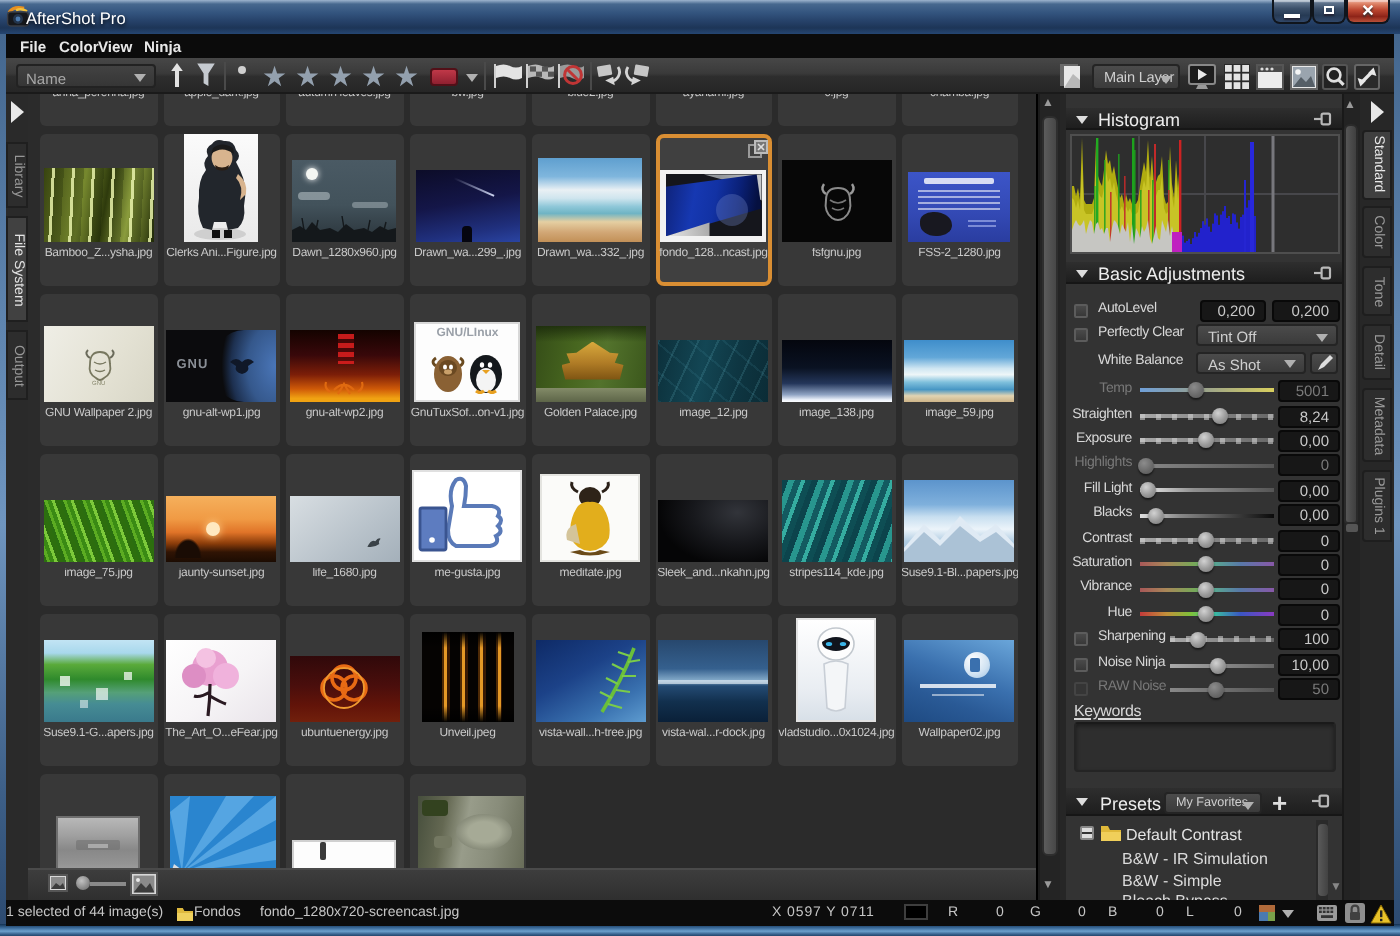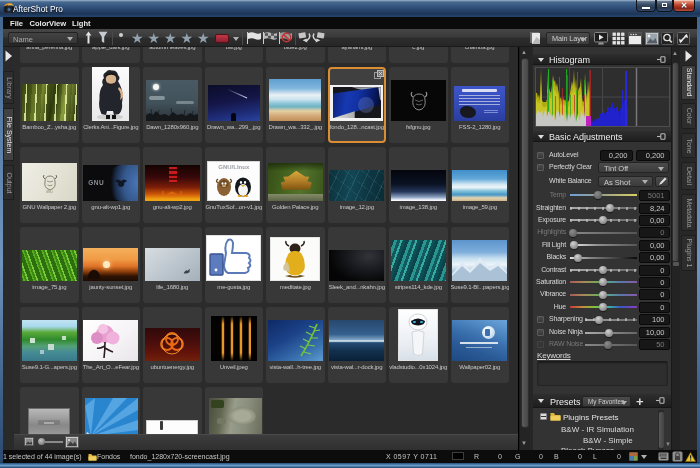--- a/index.html
+++ b/index.html
@@ -88,21 +88,21 @@
 <div class="wbtn abs" id="btnclose" style="left:673px;width:22px;">
     <div class="wglyph">✕</div>
   </div>
 <div id="borderL" class="abs"></div>
 <div id="borderR" class="abs"></div>
 <div id="borderB" class="abs"></div>
 <div id="menubar" class="abs">
     <span style="left:7px;top:2px;">File</span>
     <span style="left:26.5px;top:2px;">Color</span>
     <span style="left:46px;top:2px;">View</span>
-    <span style="left:69px;top:2px;">Light</span>
+    <span style="left:69px;top:2px;">Ninja</span>
   </div>
 <div id="toolbar" class="abs"></div>
 <div id="namedd" class="abs">Name<div class="ddarr abs" style="right:4px;top:4px;"></div></div>
 <svg class="abs" style="left:85px;top:31px;" width="7" height="13" viewBox="0 0 7 13">
     <path d="M3.5 0.5 L6.4 4.5 H4.5 V12.5 H2.5 V4.5 H0.6 Z" fill="#e2e2e2"></path>
   </svg>
 <svg class="abs" style="left:98px;top:31px;" width="10" height="13" viewBox="0 0 10 13">
     <path d="M0.6 0.8 H9.4 L6.2 5.8 V12 L3.8 10.6 V5.8 Z" fill="#c5cad0"></path>
   </svg>
 <div class="tsep abs" style="left:112px;"></div>
@@ -741,23 +741,23 @@
       <path d="M0 3.5 H3.5" stroke="#b8b8b8" stroke-width="1.1"></path>
       <rect x="3.8" y="0.8" width="4.2" height="5.4" rx="0.8" fill="none" stroke="#b8b8b8" stroke-width="1.1"></rect>
     </svg>
   </div>
 <div class="abs" style="left:540px;top:413px;width:7px;height:7px;background:#ddd;border:1px solid #888;border-radius:1px;"></div>
 <div class="abs" style="left:541px;top:415.5px;width:5px;height:1.5px;background:#333;"></div>
 <svg class="abs" style="left:550px;top:412px;" width="11" height="9" viewBox="0 0 11 9">
     <path d="M0.5 2 L0.5 8.5 L10.5 8.5 L10.5 3 L5 3 L4 1 L0.5 1 Z" fill="#e0b93a"></path>
     <path d="M0.5 4 H10.5 V8.5 H0.5 Z" fill="#f0cf5a"></path>
   </svg>
-<div class="abs" style="left:563px;top:413px;font-size:8px;color:#e4e4e4;">Plugins Presets</div>
+<div class="abs" style="left:563px;top:413px;font-size:8px;color:#e4e4e4;">Default Contrast</div>
 <div class="abs" style="left:561px;top:425px;font-size:8px;color:#dcdcdc;">B&amp;W - IR Simulation</div>
-<div class="abs" style="left:583px;top:435.5px;font-size:8px;color:#dcdcdc;">B&amp;W - Simple</div>
+<div class="abs" style="left:561px;top:435.5px;font-size:8px;color:#dcdcdc;">B&amp;W - Simple</div>
 <div class="abs" style="left:561px;top:446px;font-size:8px;color:#dcdcdc;">Bleach Bypass</div>
 <div class="abs" style="left:658px;top:410px;width:6px;height:40px;background:#2a2a2a;"></div>
 <div class="abs" style="left:658.5px;top:412px;width:5px;height:36px;background:linear-gradient(90deg,#5a5a5a,#424242);border-radius:2px;"></div>
 <div class="sbarr abs" style="left:665px;top:441px;color:#888;">▼</div>
 <div id="rsb" class="abs"></div>
 <div class="sbarr abs" style="left:672px;top:50px;">▲</div>
 <div id="rsbthumb" class="abs"></div>
 <div class="abs" style="left:672.5px;top:262px;width:6px;height:4px;background:#555;border-radius:1px;"></div>
 <div id="rtabs" class="abs"></div>
 <svg class="abs" style="left:684px;top:50px;" width="9" height="12" viewBox="0 0 9 12">

